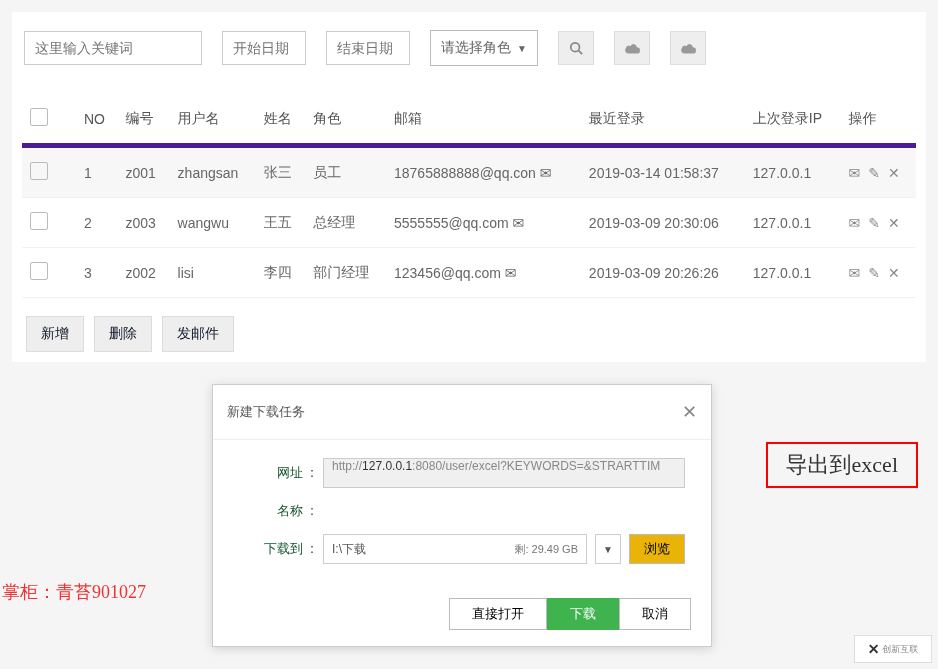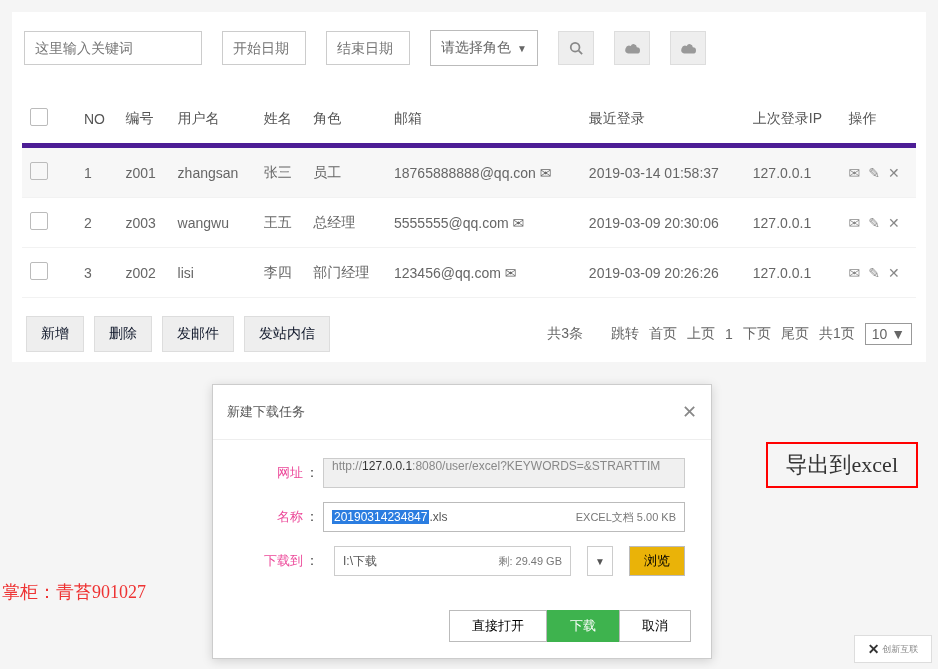--- a/index.html
+++ b/index.html
@@ -24,28 +24,28 @@
 .btn { background: #eee; border: 1px solid #ddd; padding: 8px 14px; font-size: 14px; color: #0f172a; cursor: pointer; }
 .pager { display: flex; align-items: center; gap: 10px; color: #666; font-size: 14px; }
 .pager span { cursor: pointer; }
 .pager .summary { margin-right: 18px; }
 .pager .sel { border: 1px solid #999; padding: 2px 6px; }
 .dialog { position: absolute; left: 212px; top: 384px; width: 500px; background: #fff; border: 1px solid #ccc; box-shadow: 0 2px 10px rgba(0,0,0,0.15); }
 .dialog-header { display: flex; justify-content: space-between; align-items: center; padding: 16px 14px; border-bottom: 1px solid #eee; font-size: 13px; color: #555; }
 .dialog-close { font-size: 18px; color: #888; cursor: pointer; }
 .dialog-body { padding: 18px 26px 10px; }
 .dlg-row { display: flex; align-items: center; margin-bottom: 14px; }
-.dlg-label { width: 64px; text-align: right; color: #ec4899; font-size: 13px; }
+.dlg-label { width: 64px; text-align: right; color: #14532d; font-size: 13px; }
 .dlg-colon { margin: 0 4px 0 2px; }
 .url-input { flex: 1; height: 30px; border: 1px solid #ccc; background: #f0f0f0; padding: 0 8px; font-size: 12px; color: #888; }
 .url-input .dark { color: #333; }
 .name-box { flex: 1; height: 30px; border: 1px solid #bbb; display: flex; align-items: center; padding: 0 8px; font-size: 12px; justify-content: space-between; }
 .name-sel { background: #2b7de0; color: #fff; padding: 0 2px; }
 .name-meta { color: #777; font-size: 11px; }
-.dl-box { display: flex; gap: 16px; flex: 1; align-items: center; margin-left: 11px; }
+.dl-box { display: flex; gap: 8px; flex: 1; align-items: center; }
 .dl-sel { flex: 1; height: 30px; border: 1px solid #ccc; display: flex; align-items: center; padding: 0 8px; font-size: 12px; justify-content: space-between; position: relative; }
 .dl-drop { width: 26px; height: 30px; border: 1px solid #ccc; display: flex; align-items: center; justify-content: center; font-size: 10px; cursor: pointer; }
 .browse { height: 30px; padding: 0 14px; border: 1px solid #bbb; background: #eab308; font-size: 13px; cursor: pointer; }
 .dialog-footer { display: flex; justify-content: flex-end; padding: 10px 20px 16px; }
 .dbtn { height: 32px; padding: 0 22px; border: 1px solid #bbb; background: #fff; font-size: 13px; cursor: pointer; }
 .dbtn.green { background: #3eb34e; color: #fff; border-color: #3eb34e; }
 .red-box { position: absolute; right: 20px; top: 442px; border: 2px solid #f00; padding: 6px 18px; font-size: 22px; color: #333; font-family: NSimSun, serif; }
 .red-box .en { color: #333; }
 .author { position: absolute; left: 2px; top: 580px; color: #e33; font-size: 18px; font-family: NSimSun, serif; }
 .logo { position: absolute; right: 6px; bottom: 6px; width: 78px; height: 28px; background: #fff; border: 1px solid #ddd; display: flex; align-items: center; justify-content: center; font-size: 9px; color: #888; }
@@ -154,54 +154,38 @@
           </td>
         </tr>
       </tbody>
   </table>
 
   <div class="toolbar2">
     <div class="btns">
       <button class="btn">新增</button>
       <button class="btn">删除</button>
       <button class="btn">发邮件</button>
-      <button class="btn">发站内信</button>
-    </div>
-    <div class="pager">
-      <span class="summary">共3条</span>
-      <span>跳转</span>
-      <span>首页</span>
-      <span>上页</span>
-      <span>1</span>
-      <span>下页</span>
-      <span>尾页</span>
-      <span>共1页</span>
-      <span class="sel">10 ▼</span>
     </div>
   </div>
 </div>
 
 <div class="dialog">
   <div class="dialog-header">
     <span>新建下载任务</span>
     <span class="dialog-close">✕</span>
   </div>
   <div class="dialog-body">
     <div class="dlg-row">
       <span class="dlg-label">网址</span>
         <span class="dlg-colon">：</span>
       <div class="url-input"><span>http://</span><span class="dark">127.0.0.1</span><span>:8080/user/excel?KEYWORDS=&amp;STRARTTIM</span></div>
     </div>
     <div class="dlg-row">
       <span class="dlg-label">名称</span>
         <span class="dlg-colon">：</span>
-      <div class="name-box">
-        <span><span class="name-sel">20190314234847</span><span>.xls</span></span>
-        <span class="name-meta">EXCEL文档 5.00 KB</span>
-      </div>
     </div>
     <div class="dlg-row">
       <span class="dlg-label">下载到</span>
         <span class="dlg-colon">：</span>
       <div class="dl-box">
         <div class="dl-sel">
           <span>I:\下载</span>
           <span class="name-meta">剩: 29.49 GB</span>
         </div>
         <div class="dl-drop">▼</div>

